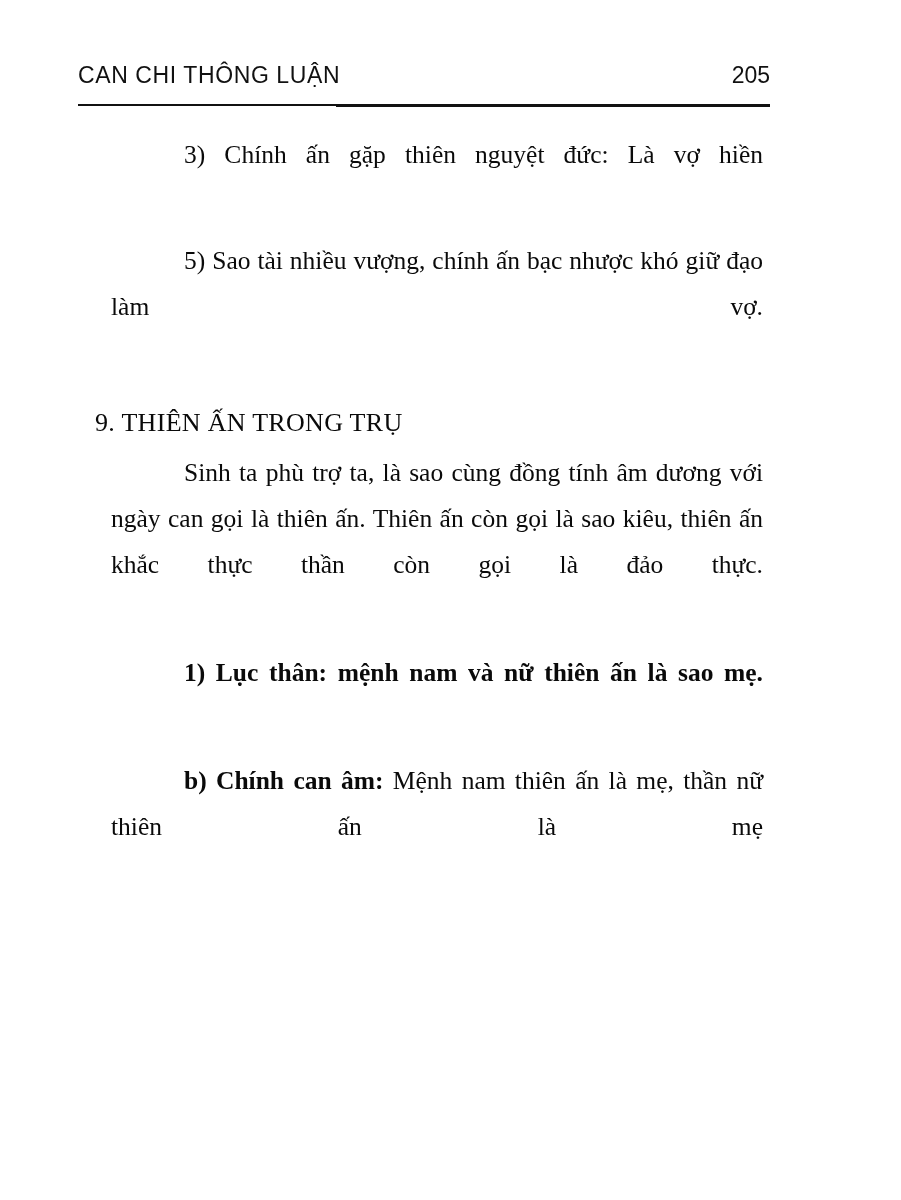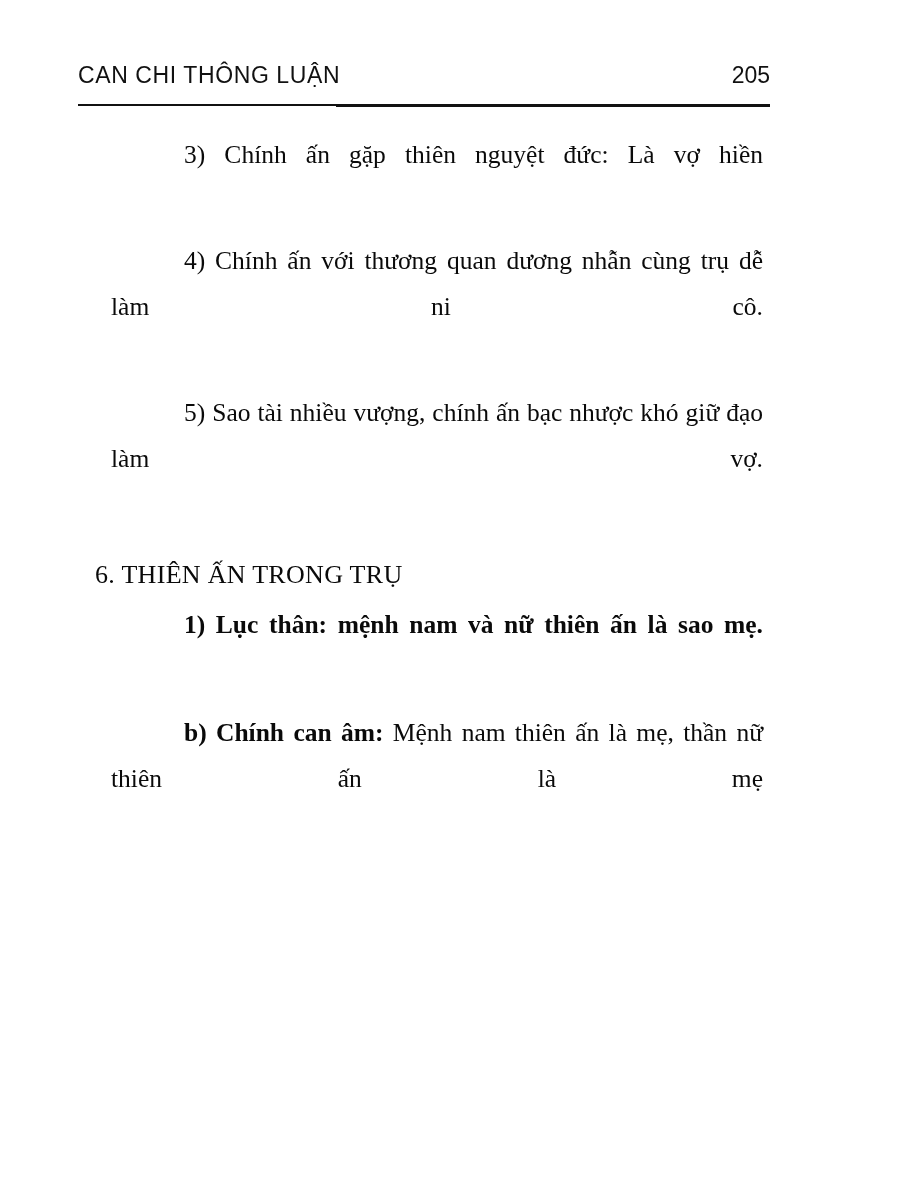--- a/index.html
+++ b/index.html
@@ -126,26 +126,26 @@
     <span class="header-title">CAN CHI THÔNG LUẬN</span>
     <span class="header-folio">205</span>
   </div>
 
   <div class="header-rule"></div>
 
   <div class="body-block">
 
     <p class="para tight">3) Chính ấn gặp thiên nguyệt đức: Là vợ hiền</p>
 
-    <p class="para tight">4) Chính ấn với thương quan dương nhẫn cùng trụ dễ làm ni cô.</p>
 
     <p class="para tight">5) Sao tài nhiều vượng, chính ấn bạc nhược khó giữ đạo làm vợ.</p>
 
-    <h2 class="section-head">6. THIÊN ẤN TRONG TRỤ</h2>
+    <h2 class="section-head">9. THIÊN ẤN TRONG TRỤ</h2>
 
+    <p class="para">Sinh ta phù trợ ta, là sao cùng đồng tính âm dương với ngày can gọi là thiên ấn. Thiên ấn còn gọi là sao kiêu, thiên ấn khắc thực thần còn gọi là đảo thực.</p>
 
     <p class="para allbold">1) Lục thân: mệnh nam và nữ thiên ấn là sao mẹ.</p>
 
 
     <p class="para"><span class="lead">b) Chính can âm:</span><span> Mệnh nam thiên ấn là mẹ, thần nữ thiên ấn là mẹ</span></p>
 
   </div>
 </div>
 
 </body></html>

